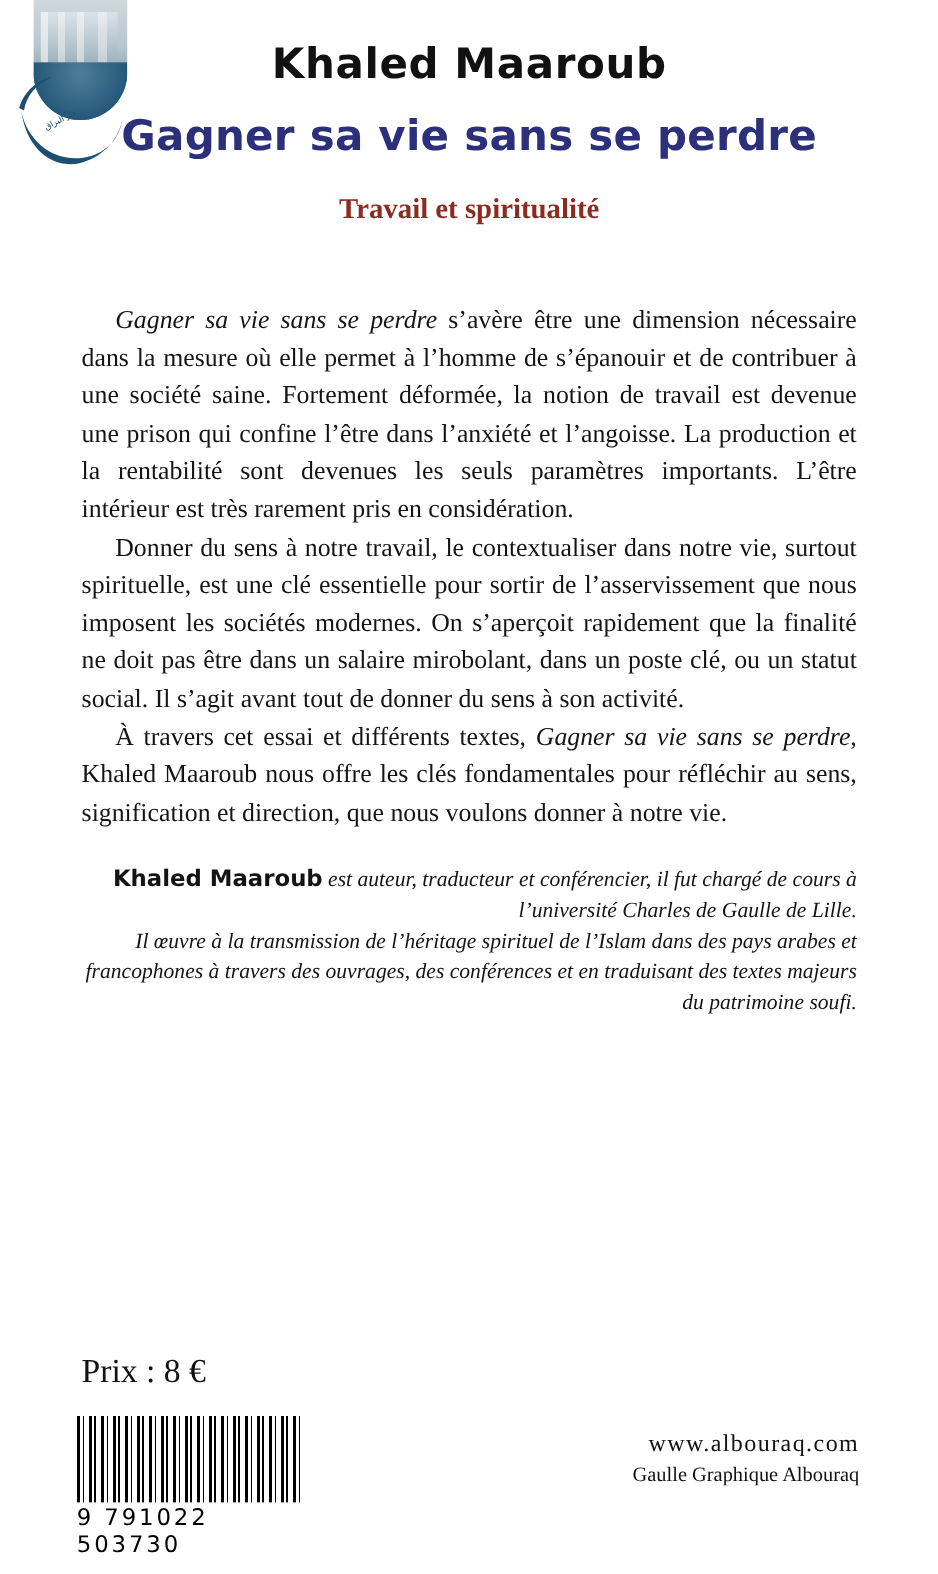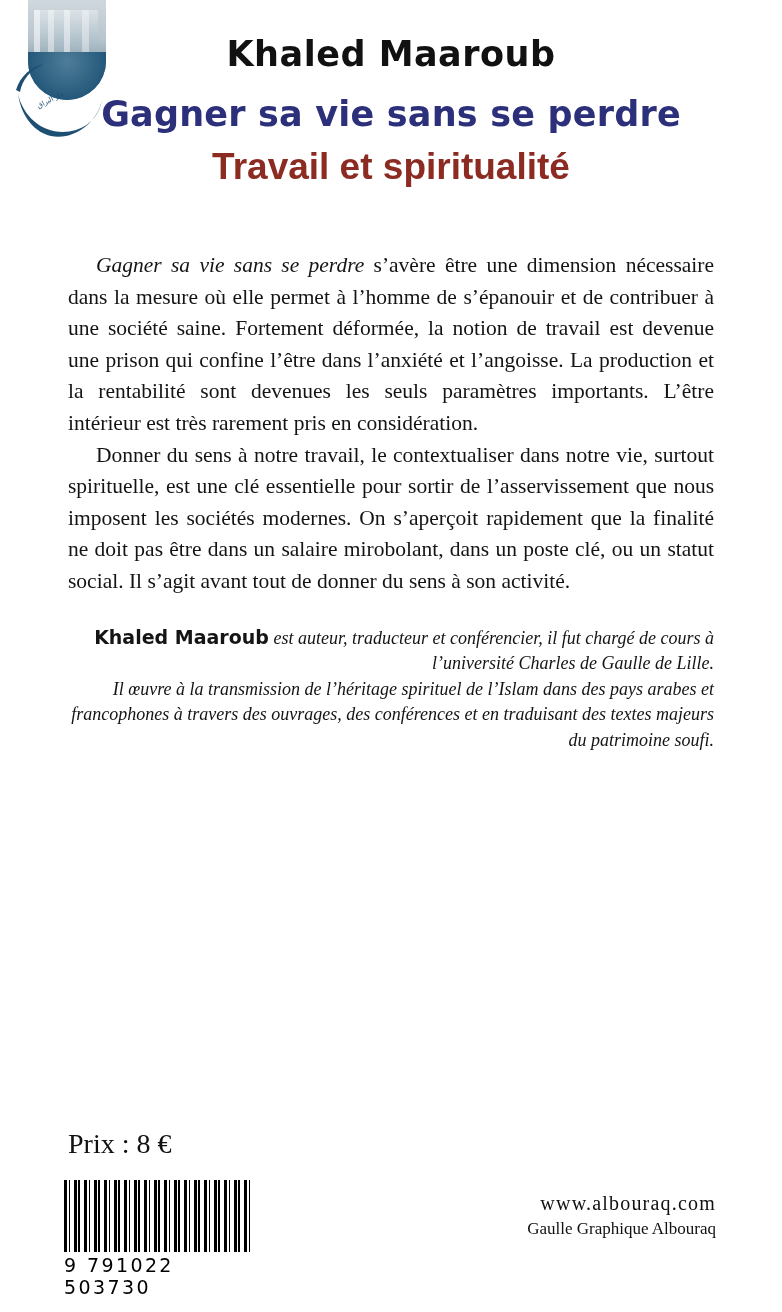--- a/index.html
+++ b/index.html
@@ -87,24 +87,24 @@
   }
   .title-main {
     margin-top: 20px;
     font-family: "DejaVu Sans", sans-serif;
     font-weight: bold;
     font-size: 35px;
     color: #2c2f7a;
     letter-spacing: .2px;
   }
   .title-sub {
-    margin-top: 12px;
-    font-family: Liberation Sans, sans-serif;
-    font-weight: bold;
-    font-size: 37px;
+    margin-top: 28px;
+    font-family: Liberation Serif, serif;
+    font-weight: bold;
+    font-size: 24px;
     color: #8c2b22;
   }
 
   
   .blurb {
     margin: 62px 68px 0 68px;
     font-size: 21.5px;
     line-height: 1.47;
     text-align: justify;
     color: #141414;
@@ -192,20 +192,21 @@
 
 <div class="head">
   <div class="author-top">Khaled Maaroub</div>
   <div class="title-main">Gagner sa vie sans se perdre</div>
   <div class="title-sub">Travail et spiritualité</div>
 </div>
 
 <div class="blurb">
   <p><i>Gagner sa vie sans se perdre</i><span> s’avère être une dimension nécessaire dans la mesure où elle permet à l’homme de s’épanouir et de contribuer à une société saine. Fortement déformée, la notion de travail est devenue une prison qui confine l’être dans l’anxiété et l’angoisse. La production et la rentabilité sont devenues les seuls paramètres importants. L’être intérieur est très rarement pris en considération.</span></p>
   <p>Donner du sens à notre travail, le contextualiser dans notre vie, surtout spirituelle, est une clé essentielle pour sortir de l’asservissement que nous imposent les sociétés modernes. On s’aperçoit rapidement que la finalité ne doit pas être dans un salaire mirobolant, dans un poste clé, ou un statut social. Il s’agit avant tout de donner du sens à son activité.</p>
+  <p><span>À travers cet essai et différents textes, </span><i>Gagner sa vie sans se perdre</i><span>, Khaled Maaroub nous offre les clés fondamentales pour réfléchir au sens, signification et direction, que nous voulons donner à notre vie.</span></p>
 </div>
 
 <div class="bio">
   <p><span class="name">Khaled Maaroub</span><span> est auteur, traducteur et conférencier, il fut chargé de cours à l’université Charles de Gaulle de Lille.</span></p>
   <p>Il œuvre à la transmission de l’héritage spirituel de l’Islam dans des pays arabes et francophones à travers des ouvrages, des conférences et en traduisant des textes majeurs du patrimoine soufi.</p>
 </div>
 
 <div class="price">Prix : 8 €</div>
 
 <div class="barcode-wrap">

